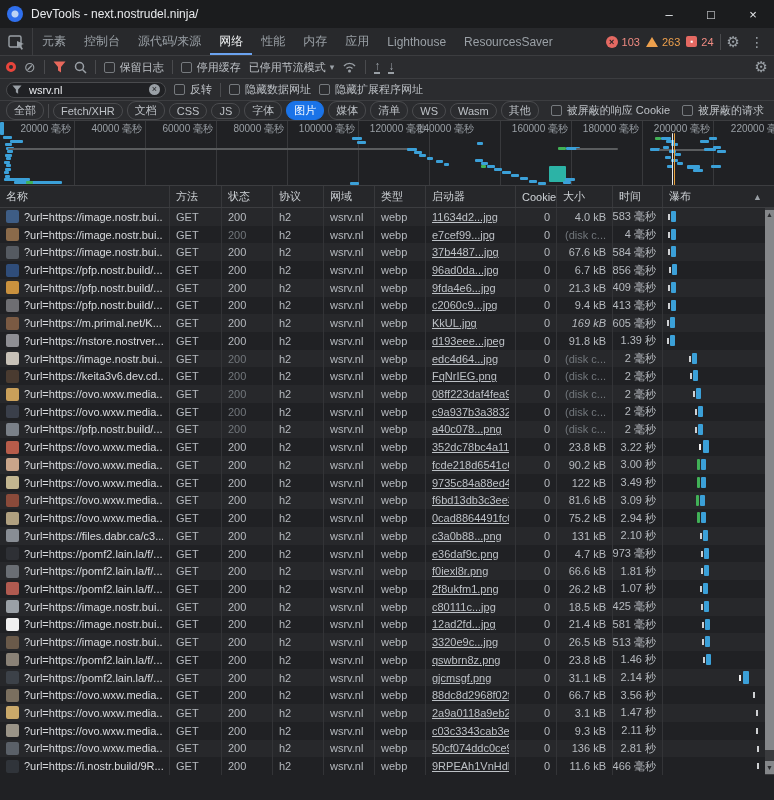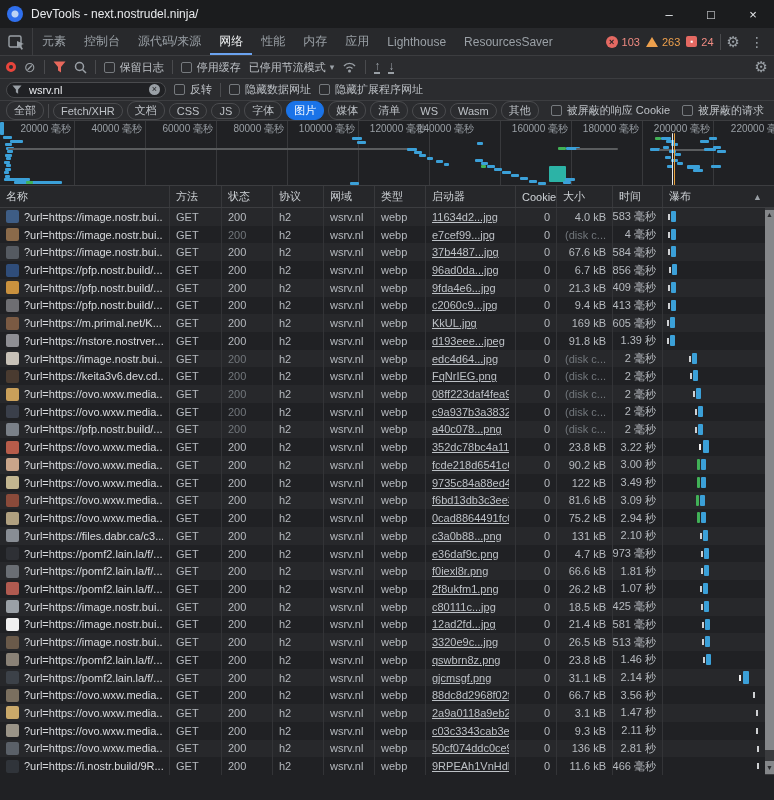--- a/index.html
+++ b/index.html
@@ -491,21 +491,21 @@
         </div>
         <div class="cell" style="width: 52px;">GET</div>
         <div class="cell" style="width: 51px;">200</div>
         <div class="cell" style="width: 51px;">h2</div>
         <div class="cell" style="width: 51px;">wsrv.nl</div>
         <div class="cell" style="width: 51px;">webp</div>
         <div class="cell" style="width: 90px;">
           <span class="link">KkUL.jpg</span>
         </div>
         <div class="cell right" style="width: 41px;">0</div>
-        <div class="cell right" style="width: 56px;">169 kB</div>
+        <div class="cell right" style="width: 56px; font-style: italic;">169 kB</div>
         <div class="cell right" style="width: 50px;">605 毫秒</div>
         <div class="cell wfcell" style="width: 111px;">
           <span class="wf-tick" style="left: 4px;"></span>
           <span class="wf-bar" style="left: 7px;"></span>
         </div>
       </div>
       <div class="row even">
         <div class="cell namecell" style="width: 170px;">
           <span class="thumb" style="background: rgb(142, 142, 147);"></span>
           <span style="overflow: hidden; white-space: nowrap;">?url=https://nstore.nostrver...</span>

